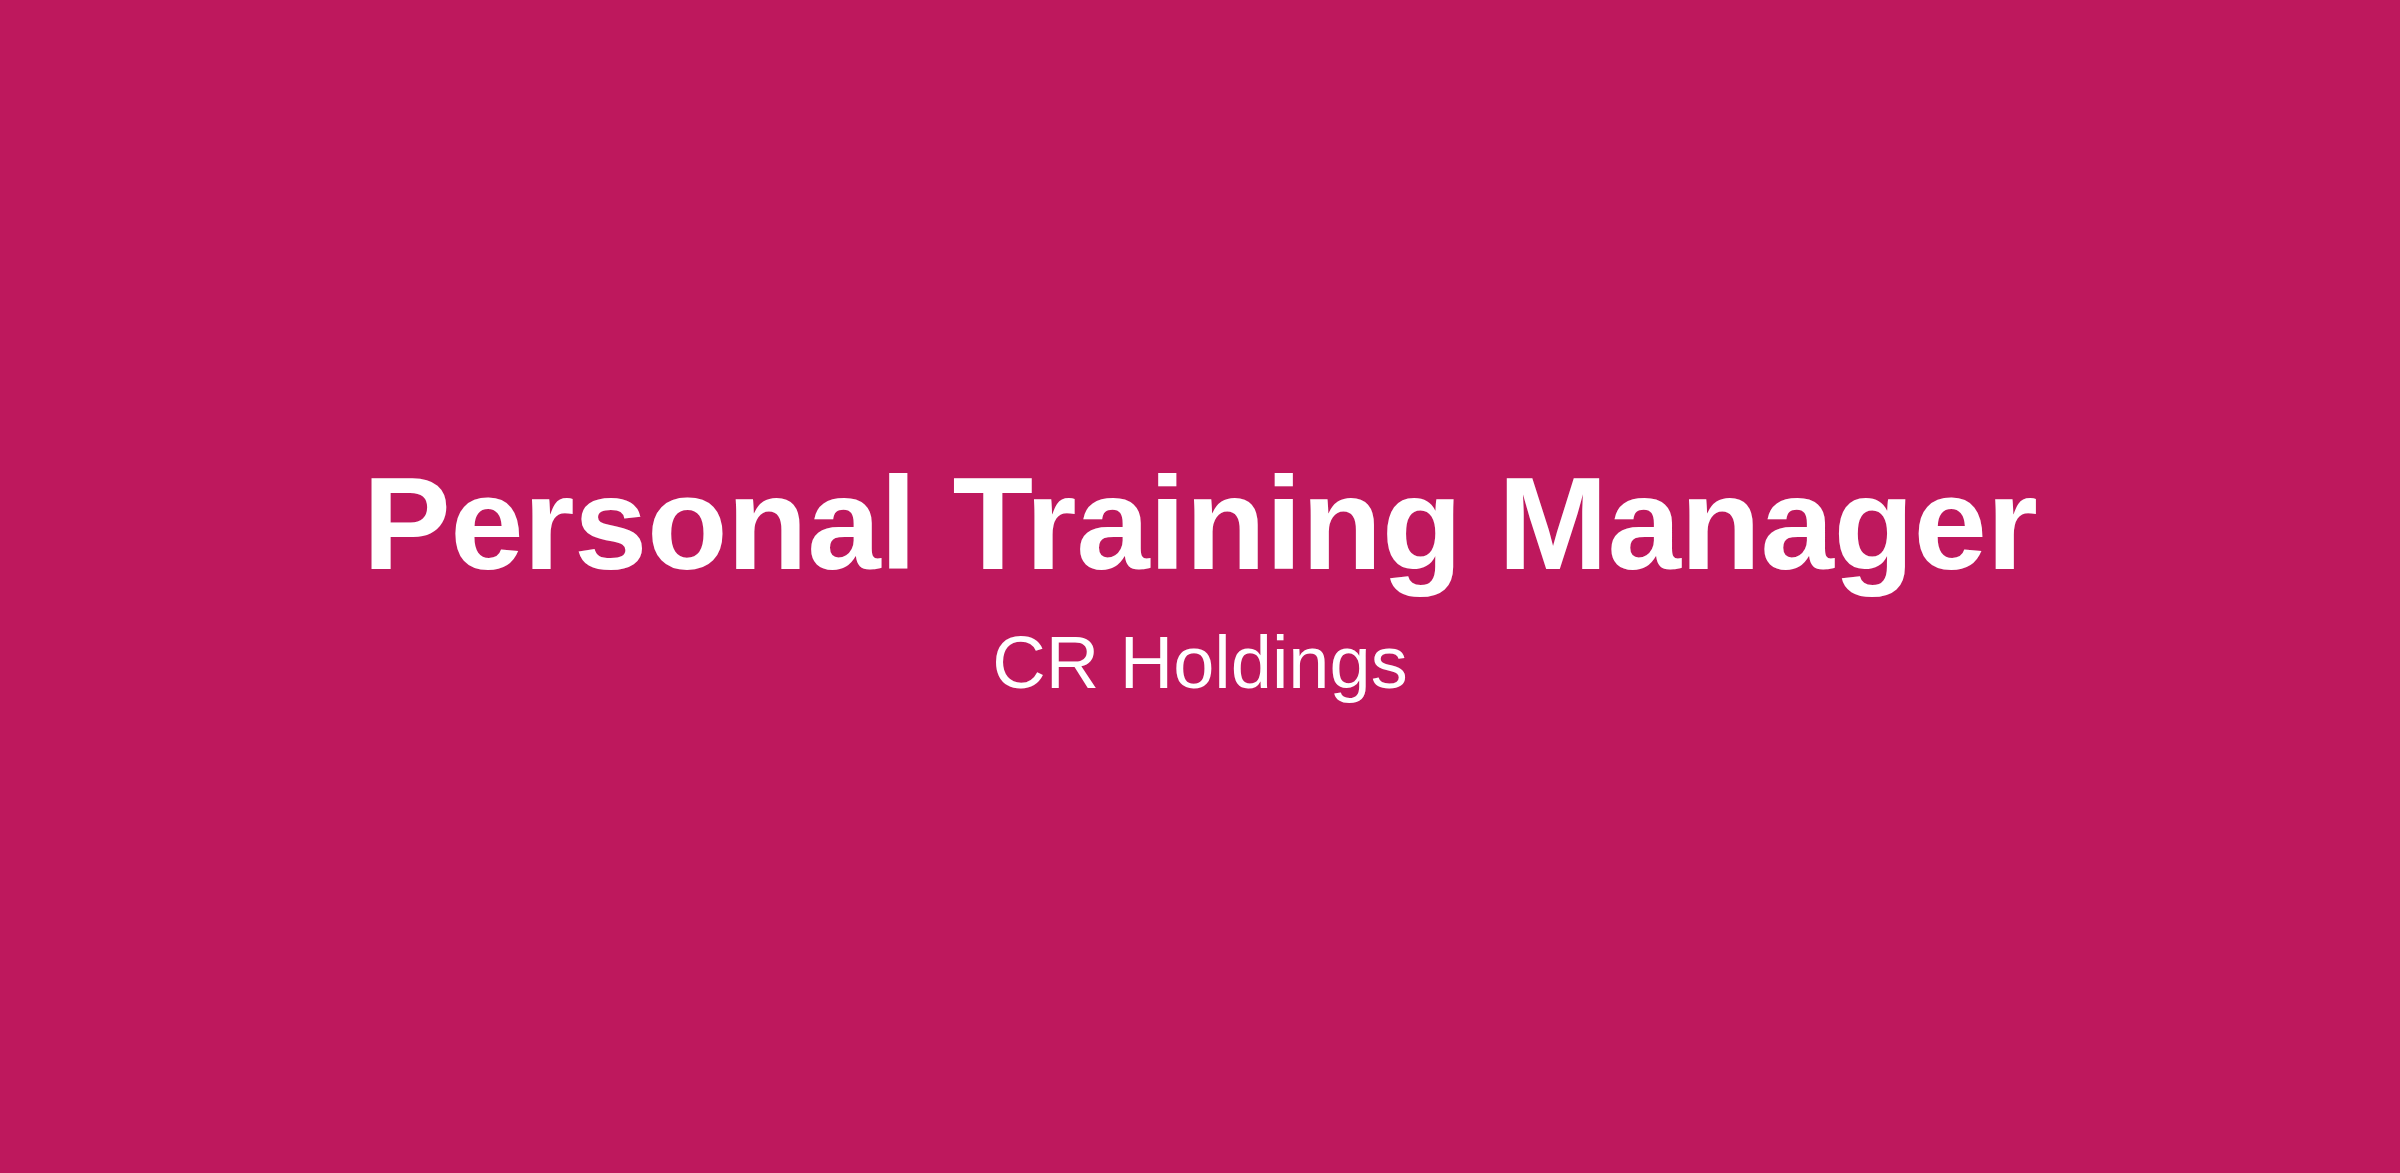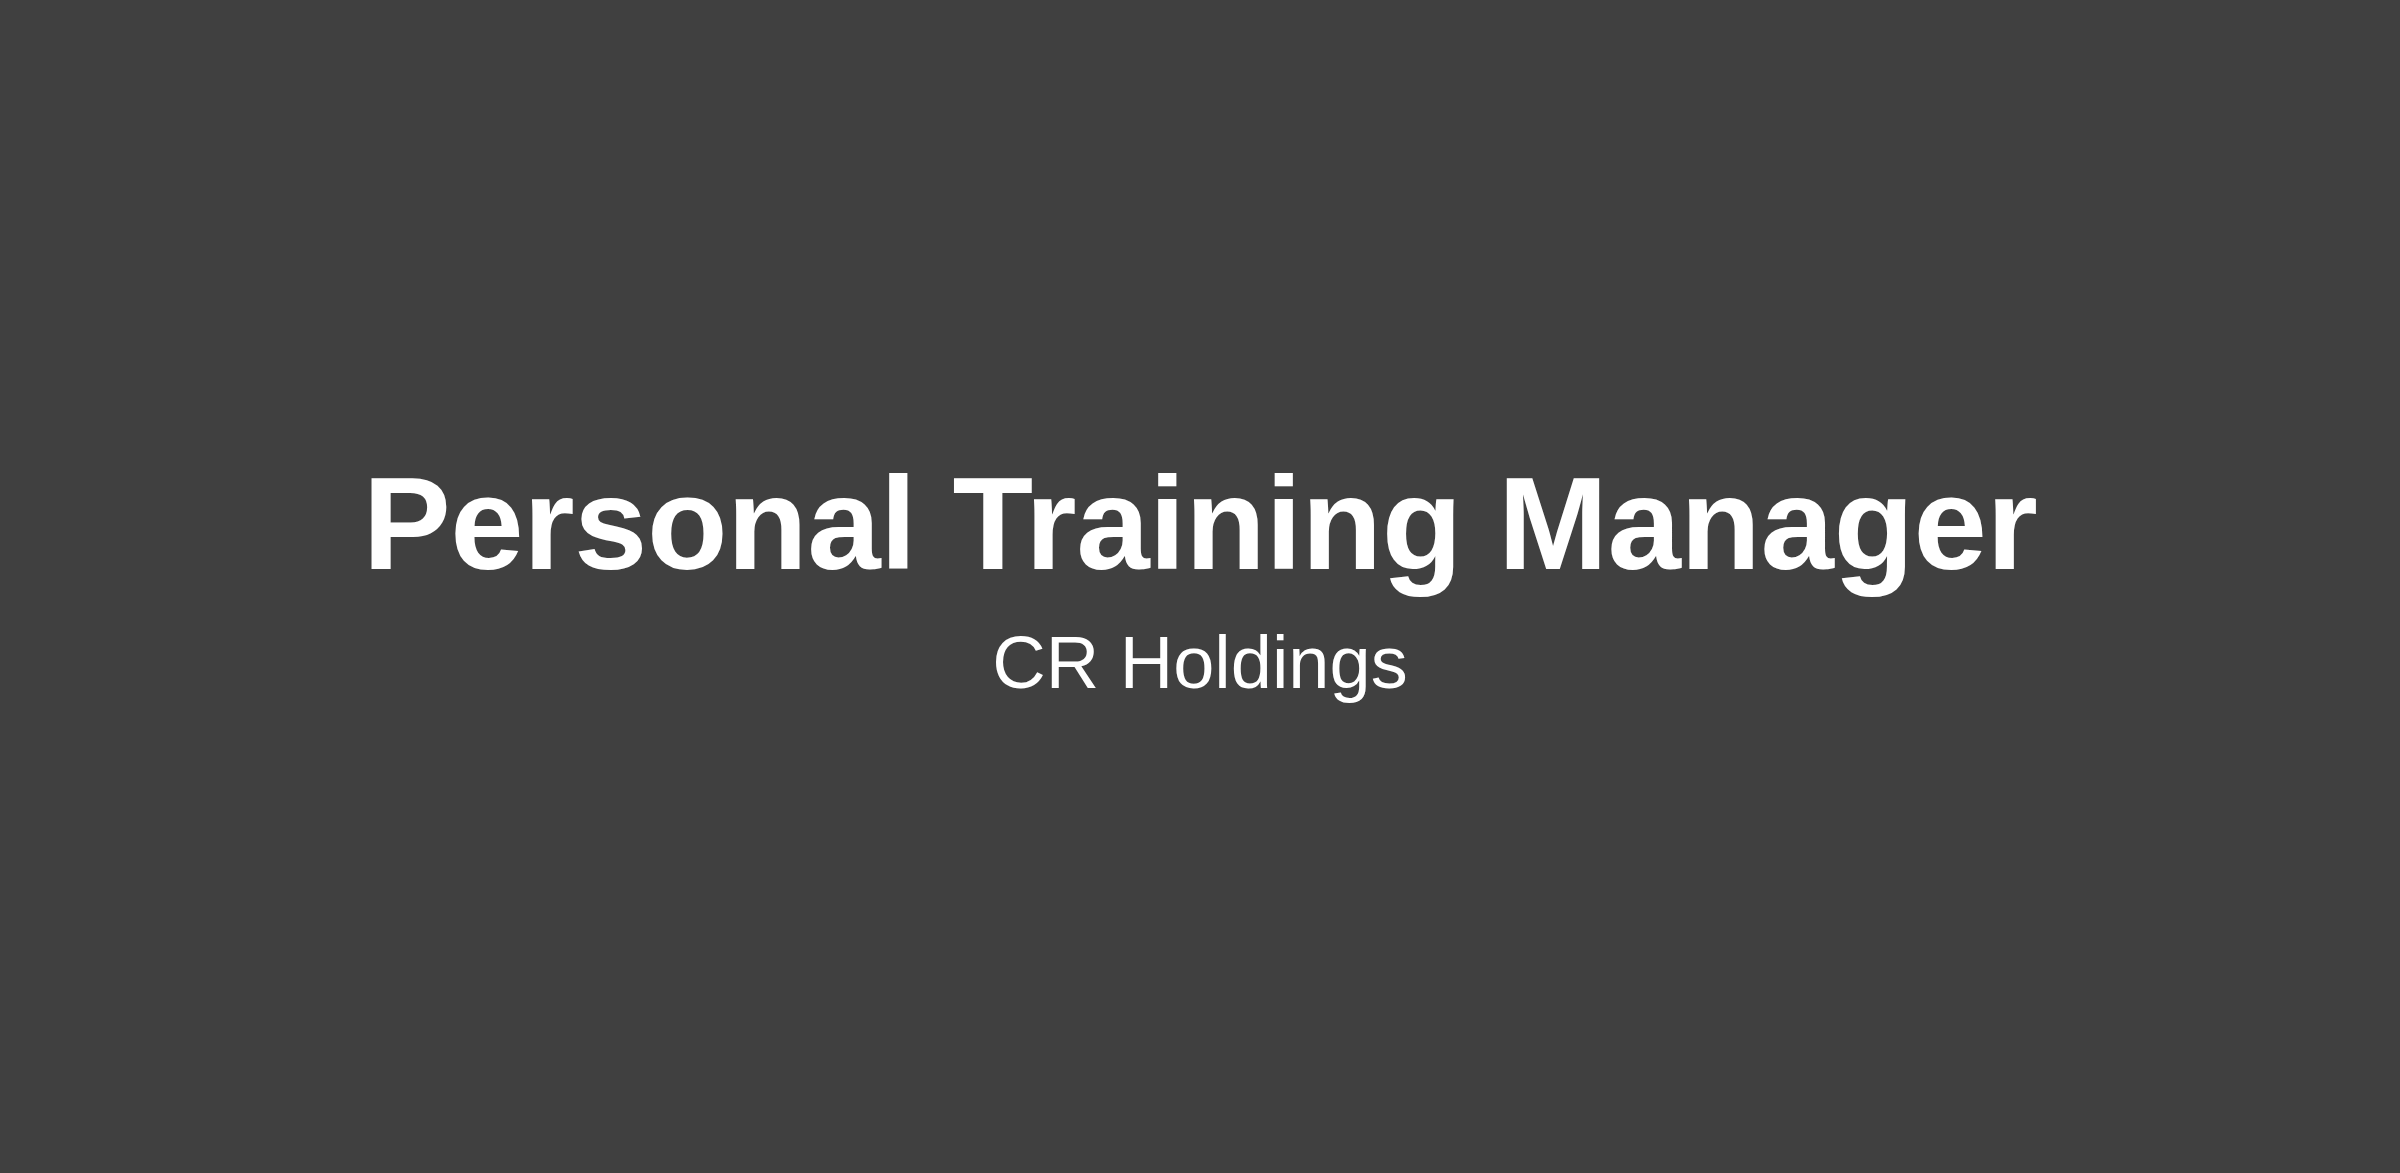--- a/index.html
+++ b/index.html
@@ -11,21 +11,21 @@
     width: 2400px;
     height: 1173px;
     overflow: hidden;
     font-family: "Liberation Sans", sans-serif;
   }
 
   #splash-screen {
     position: relative;
     width: 2400px;
     height: 1173px;
-    background: #404040;
+    background: #be185d;
     display: flex;
     flex-direction: column;
     align-items: center;
     justify-content: center;
     box-sizing: border-box;
   }
 
   
   #splash-content {
     display: flex;

